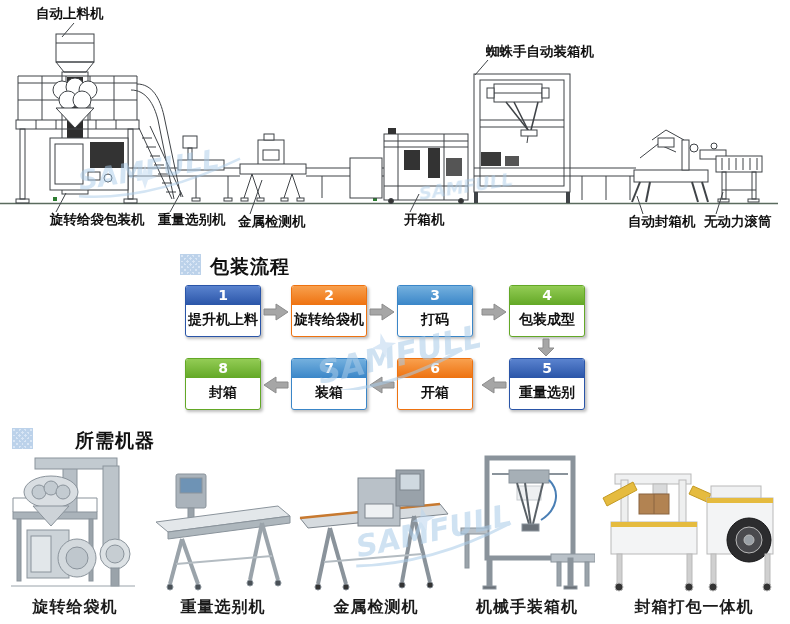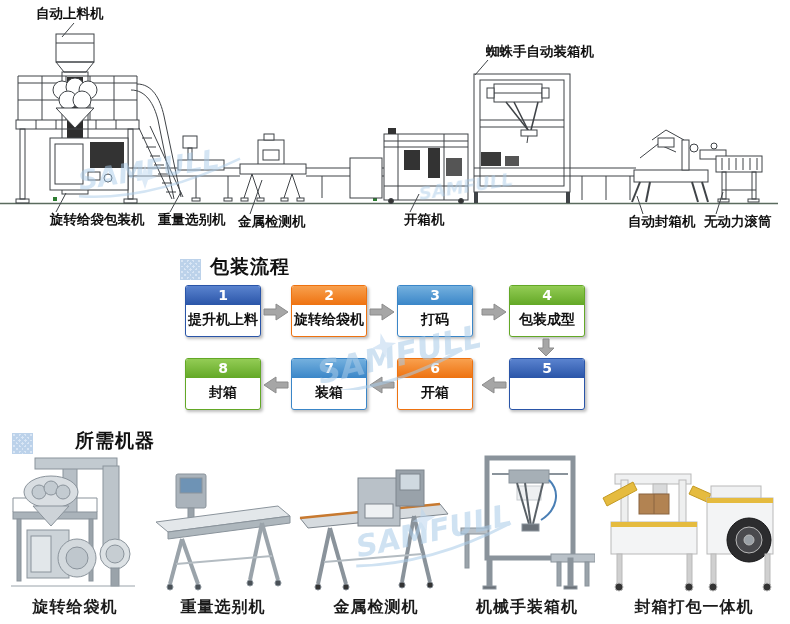--- a/index.html
+++ b/index.html
@@ -1,21 +1,21 @@
 <!DOCTYPE html>
 <html><head>
 <meta charset="utf-8">
 <style>
   html,body{margin:0;padding:0;background:#fff;}
   .canvas{position:relative;width:790px;height:624px;background:#fff;overflow:hidden;
           font-family:"DejaVu Sans","Liberation Sans",sans-serif;}
   svg text{font-family:"DejaVu Sans","Liberation Sans",sans-serif;}
 
   
-  .sec-title{position:absolute;display:flex;align-items:flex-end;gap:9px;}
+  .sec-title{position:absolute;display:flex;align-items:flex-start;gap:9px;}
   .hatch-sq{width:21px;height:21px;background-color:#d9e6f5;
     background-image:repeating-linear-gradient(45deg,#bcd2ea 0 2px,rgba(0,0,0,0) 2px 4px),
                      repeating-linear-gradient(-45deg,#bcd2ea 0 2px,rgba(0,0,0,0) 2px 4px);}
   .sec-title h2{margin:0;font-size:19px;font-weight:bold;color:#111;letter-spacing:1px;}
 
   
   .fbox{position:absolute;width:74px;height:50px;background:#fff;border-radius:3px;
         box-shadow:1.5px 2px 3px rgba(0,0,0,.25);overflow:hidden;border:1px solid #999;}
   .fbox .hd{height:19px;color:#fff;font-size:14px;font-weight:bold;text-align:center;line-height:19px;}
   .fbox .bd{height:29px;font-size:14px;font-weight:600;color:#111;text-align:center;line-height:29px;background:#fff;}
@@ -272,20 +272,21 @@
   <div class="fbox c-lb" style="left:291px;top:358px;">
     <div class="hd">7</div>
     <div class="bd">装箱</div>
   </div>
   <div class="fbox c-or" style="left:397px;top:358px;">
     <div class="hd">6</div>
     <div class="bd">开箱</div>
   </div>
   <div class="fbox c-dk" style="left:509px;top:358px;">
     <div class="hd">5</div>
+    <div class="bd">重量选别</div>
   </div>
 
   <span class="flow-arrow" style="left:263px;top:302px;">
     <svg width="26" height="20">
         <polygon points="1,7 13,7 13,2 25,10 13,18 13,13 1,13" fill="#a6a6a6" stroke="#8c8c8c"></polygon>
       </svg></span>
   <span class="flow-arrow" style="left:369px;top:302px;">
     <svg width="26" height="20">
         <polygon points="1,7 13,7 13,2 25,10 13,18 13,13 1,13" fill="#a6a6a6" stroke="#8c8c8c"></polygon>
       </svg></span>

